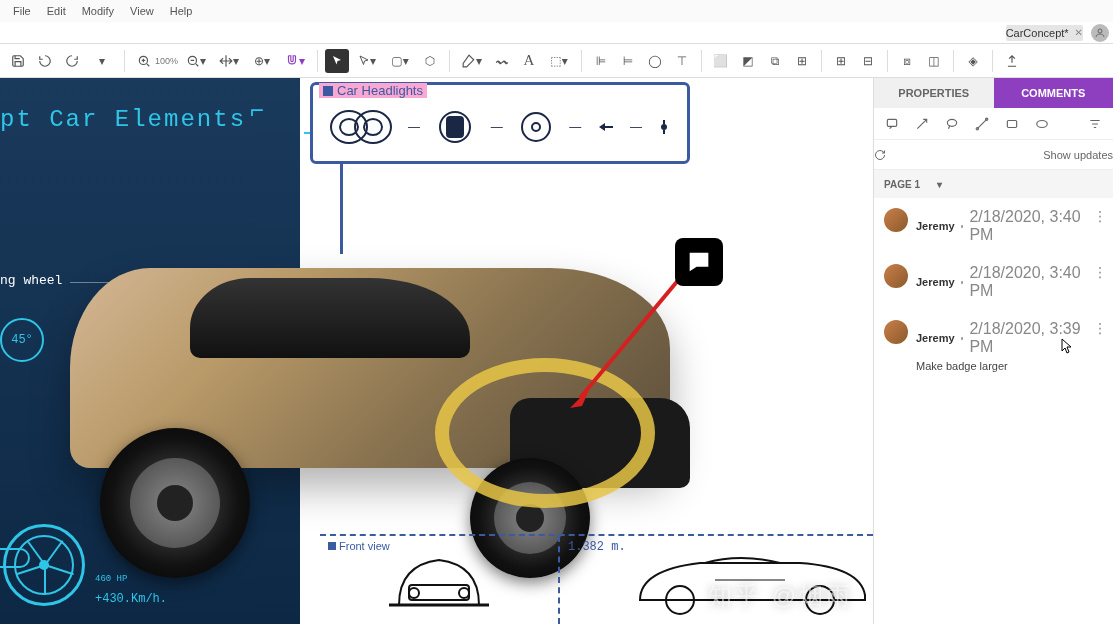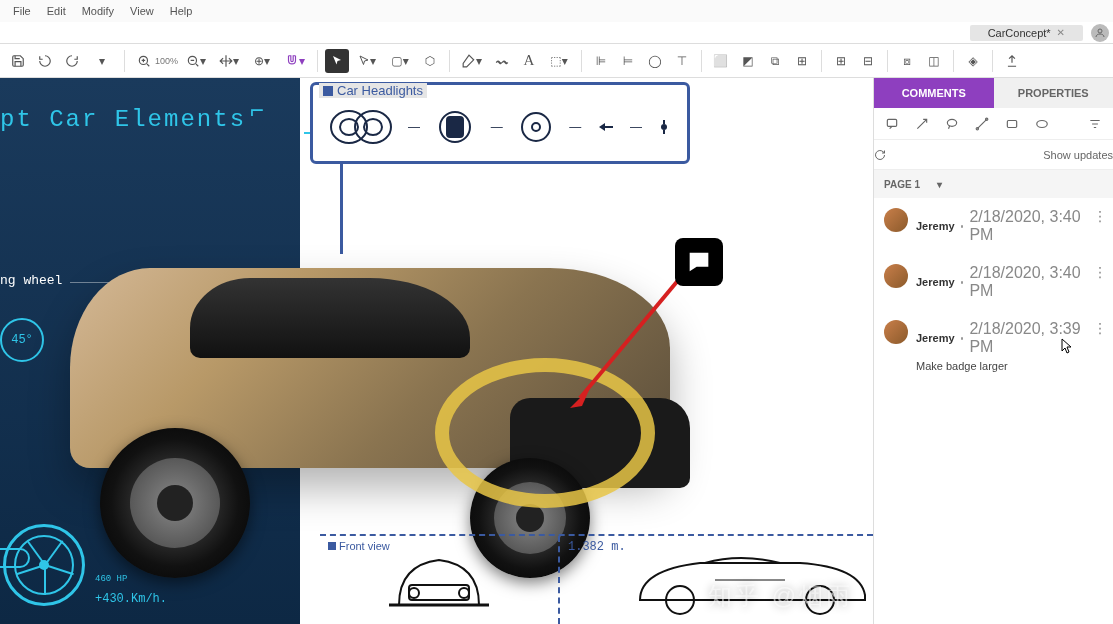--- a/index.html
+++ b/index.html
@@ -1,21 +1,21 @@
 <!DOCTYPE html>
 <html><head>
 <meta charset="utf-8">
 <style>
 *{margin:0;padding:0;box-sizing:border-box;font-family:-apple-system,"Segoe UI",Arial,sans-serif}
 body{width:1113px;height:624px;overflow:hidden;background:#fff;font-size:12px;color:#333}
 .app{height:100%;display:flex;flex-direction:column}
 .menubar{height:22px;display:flex;align-items:center;padding:0 6px;gap:2px;background:#fafafa}
 .menubar span{padding:2px 7px;font-size:11px;color:#555;cursor:pointer}
 .topstrip{height:22px;display:flex;align-items:center;justify-content:flex-end;padding:0 4px;border-bottom:1px solid #ddd}
-.doctab{display:flex;align-items:center;gap:6px;background:#e5e5e5;padding:2px 18px;border-radius:2px;font-size:11px}
+.doctab{display:flex;align-items:center;gap:6px;background:#e5e5e5;padding:2px 0;border-radius:2px;font-size:11px}
 .doctab .x{font-size:10px;color:#888}
 .avatar-sm{width:18px;height:18px;border-radius:50%;background:#bbb;display:flex;align-items:center;justify-content:center;margin-left:8px}
 .toolbar{height:34px;display:flex;align-items:center;padding:0 6px;gap:3px;border-bottom:1px solid #ddd;background:#fff}
 .tbtn{width:24px;height:24px;display:flex;align-items:center;justify-content:center;border-radius:3px;cursor:pointer;color:#555}
 .tbtn.d{width:30px}
 .tsep{width:1px;height:22px;background:#ddd;margin:0 4px}
 .zoom{font-size:9px;color:#777;margin-left:-4px}
 .main{flex:1;display:flex;min-height:0}
 .canvas{flex:1;position:relative;background:#fff;overflow:hidden}
 .bluepanel{position:absolute;left:0;top:0;width:300px;height:100%;background:linear-gradient(180deg,#1a3a5c 0%,#0d2844 100%)}
@@ -26,21 +26,21 @@
 .bplabel-line{position:absolute;top:204px;left:70px;width:230px;height:1px;background:rgba(255,255,255,.4)}
 .bpcirc{position:absolute;top:240px;left:0;width:44px;height:44px;border:2px solid #2fc5e8;border-radius:50%;display:flex;align-items:center;justify-content:center;color:#2fc5e8;font-family:'Courier New',monospace;font-size:12px}
 .bpcirc2{position:absolute;top:470px;left:-10px;width:40px;height:20px;border:2px solid #2fc5e8;border-radius:10px}
 .bpwheel{position:absolute;bottom:18px;left:3px;width:82px;height:82px;border:3px solid #2fc5e8;border-radius:50%}
 .bpwheel::before{content:"";position:absolute;inset:8px;border:2px solid #2fc5e8;border-radius:50%}
 .bpwheel .spoke{position:absolute;left:50%;top:50%;width:2px;height:30px;background:#2fc5e8;transform-origin:top}
 .bpwheel .hub{position:absolute;left:50%;top:50%;width:10px;height:10px;margin:-5px;background:#2fc5e8;border-radius:50%}
 .bpspeed{position:absolute;bottom:18px;left:95px;color:#2fc5e8;font-family:'Courier New',monospace;font-size:12px}
 .bphp{position:absolute;bottom:40px;left:95px;color:#2fc5e8;font-family:'Courier New',monospace;font-size:9px}
 .headbox{position:absolute;top:4px;left:310px;width:380px;height:82px;border:3px solid #3b5aa0;border-radius:6px;background:#fff}
-.headlabel{position:absolute;top:-2px;left:6px;background:#e5e5e5;padding:0 4px;font-family:'Courier New',monospace;font-size:13px;color:#3b5aa0;display:flex;align-items:center;gap:4px}
+.headlabel{position:absolute;top:-2px;left:6px;background:#f9a8d4;padding:0 4px;font-family:'Courier New',monospace;font-size:13px;color:#3b5aa0;display:flex;align-items:center;gap:4px}
 .headlabel .sq{width:10px;height:10px;background:#3b5aa0}
 .headparts{position:absolute;top:16px;left:8px;right:8px;bottom:8px;display:flex;align-items:center;justify-content:space-around}
 .headconn{position:absolute;top:86px;left:340px;width:3px;height:90px;background:#3b5aa0}
 .car{position:absolute;top:150px;left:30px;width:680px;height:340px}
 .carbody{position:absolute;top:40px;left:40px;width:600px;height:200px;background:linear-gradient(135deg,#d4b896 0%,#b89968 30%,#8a7450 60%,#5a4d3a 100%);border-radius:80px 120px 20px 20px / 100px 80px 20px 20px;box-shadow:0 20px 40px rgba(0,0,0,.3)}
 .cargrill{position:absolute;top:130px;right:-20px;width:180px;height:90px;background:#1a1a1a;border-radius:20px 30px 10px 10px}
 .carwindow{position:absolute;top:10px;left:120px;width:280px;height:80px;background:linear-gradient(180deg,#333 0%,#111 100%);border-radius:60px 100px 10px 10px / 50px 60px 10px 10px}
 .carwheel{position:absolute;width:150px;height:150px;background:radial-gradient(circle,#666 0%,#333 30%,#111 60%,#000 100%);border-radius:50%;box-shadow:0 5px 15px rgba(0,0,0,.5)}
 .carwheel.rear{bottom:-10px;left:70px}
 .carwheel.front{bottom:-10px;left:440px;width:120px;height:120px}
@@ -286,22 +286,22 @@
               <path d="M95 35h70" stroke-width="1"></path>
             </svg>
         </div>
       </div>
 
       <div class="watermark">知乎 @烟雨</div>
     </div>
 
     <div class="sidepanel">
       <div class="sptabs">
+        <div class="sptab prop">PROPERTIES</div>
         <div class="sptab comm">COMMENTS</div>
-        <div class="sptab prop">PROPERTIES</div>
       </div>
       <div class="sptools">
         <div class="sptool">
             <svg width="14" height="14" viewBox="0 0 24 24" fill="none" stroke="currentColor" stroke-width="2">
               <rect x="4" y="4" width="16" height="12" rx="2"></rect>
               <path d="M8 20l4-4"></path>
             </svg>
           </div>
         <div class="sptool">
             <svg width="14" height="14" viewBox="0 0 24 24" fill="none" stroke="currentColor" stroke-width="2">

